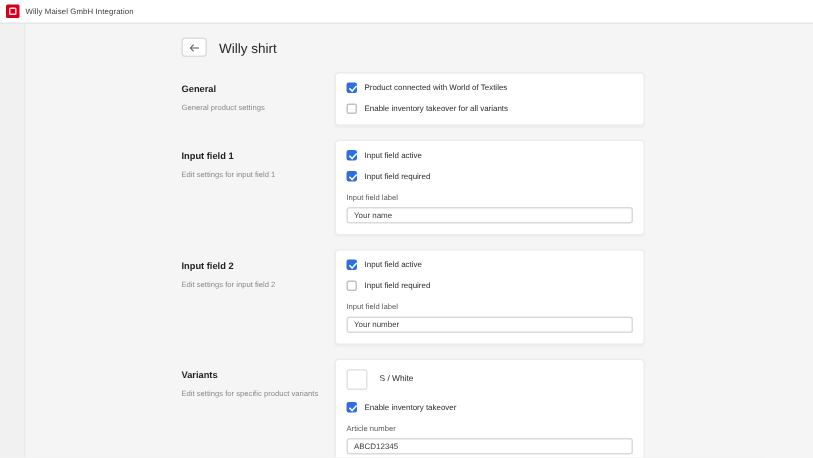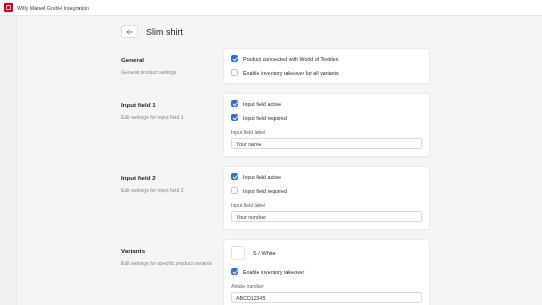--- a/index.html
+++ b/index.html
@@ -235,21 +235,21 @@
 
     <div class="page-header">
       <div class="back-btn">
         <span>
           <svg width="7" height="6" viewBox="0 0 12 10" fill="none" stroke="#555555" stroke-width="1.2" stroke-linecap="round" stroke-linejoin="round">
             <path d="M11 5 H2"></path>
             <path d="M5 1.5 L1.6 5 L5 8.5"></path>
           </svg>
         </span>
       </div>
-      <div class="page-title">Slim shirt</div>
+      <div class="page-title">Willy shirt</div>
     </div>
 
     <div class="sections">
 
       <div class="section">
         <div class="sec-meta">
           <div class="sec-title">General</div>
           <div class="sec-desc">General product settings</div>
         </div>
         <div class="card">

